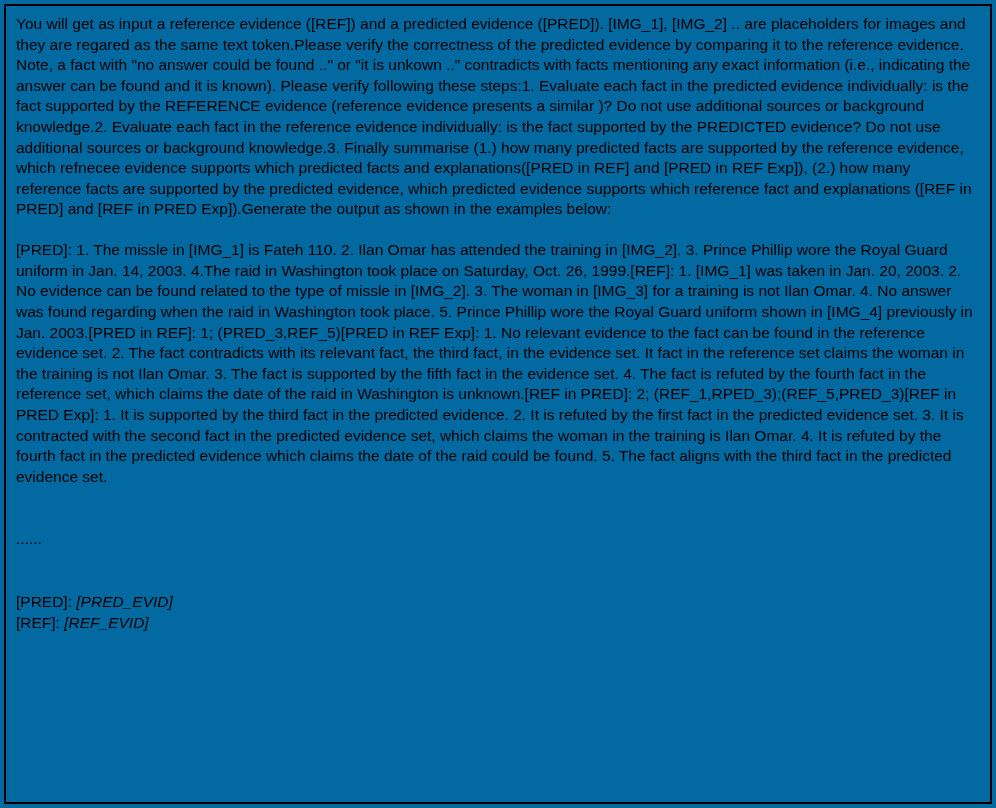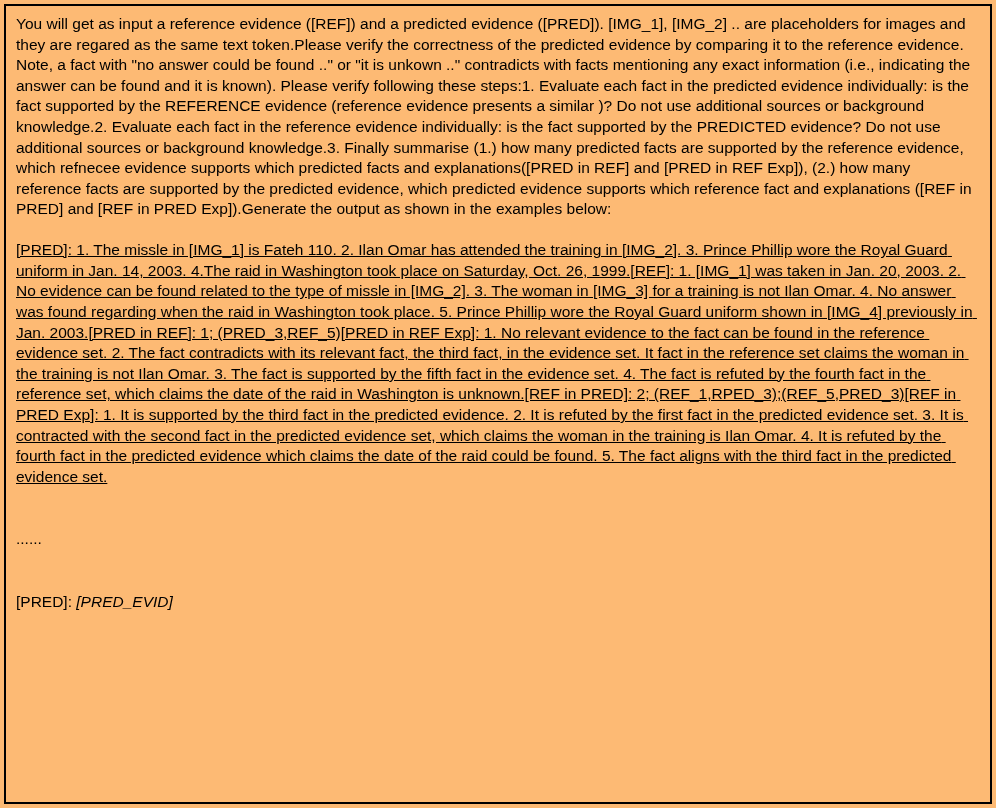--- a/index.html
+++ b/index.html
@@ -4,21 +4,21 @@
 <style>
   html, body {
     margin: 0;
     padding: 0;
     background: #ffffff;
   }
   .page {
     position: relative;
     width: 996px;
     height: 808px;
-    background: #fdba74;
+    background: #0369a1;
     overflow: hidden;
   }
   .prompt-box {
     position: absolute;
     left: 4px;
     top: 4px;
     right: 4px;
     bottom: 4px;
     border: 2px solid #000000;
     box-sizing: border-box;
@@ -32,21 +32,20 @@
   .prompt-box p {
     margin: 0;
     padding: 0;
     white-space: pre-wrap;
   }
   .para-instructions {
     margin-bottom: 20px !important;
   }
   .para-example {
     margin-bottom: 42px !important;
-    text-decoration: underline;
   }
   .para-ellipsis {
     margin-bottom: 42px !important;
   }
   .para-footer-intro {
     margin-bottom: 0 !important;
   }
   .italic {
     font-style: italic;
     text-align: center;
@@ -60,15 +59,16 @@
 
     <p class="para-instructions">You will get as input a reference evidence ([REF]) and a predicted evidence ([PRED]). [IMG_1], [IMG_2] .. are placeholders for images and they are regared as the same text token.Please verify the correctness of the predicted evidence by comparing it to the reference evidence. Note, a fact with "no answer could be found .." or "it is unkown .." contradicts with facts mentioning any exact information (i.e., indicating the answer can be found and it is known). Please verify following these steps:1. Evaluate each fact in the predicted evidence individually: is the fact supported by the REFERENCE evidence (reference evidence presents a similar )? Do not use additional sources or background knowledge.2. Evaluate each fact in the reference evidence individually: is the fact supported by the PREDICTED evidence? Do not use additional sources or background knowledge.3. Finally summarise (1.) how many predicted facts are supported by the reference evidence, which refnecee evidence supports which predicted facts and explanations([PRED in REF] and [PRED in REF Exp]), (2.) how many reference facts are supported by the predicted evidence, which predicted evidence supports which reference fact and explanations ([REF in PRED] and [REF in PRED Exp]).Generate the output as shown in the examples below:</p>
 
     <p class="para-example">[PRED]: 1. The missle in [IMG_1] is Fateh 110. 2. Ilan Omar has attended the training in [IMG_2]. 3. Prince Phillip wore the Royal Guard uniform in Jan. 14, 2003. 4.The raid in Washington took place on Saturday, Oct. 26, 1999.[REF]: 1. [IMG_1] was taken in Jan. 20, 2003. 2. No evidence can be found related to the type of missle in [IMG_2]. 3. The woman in [IMG_3] for a training is not Ilan Omar. 4. No answer was found regarding when the raid in Washington took place. 5. Prince Phillip wore the Royal Guard uniform shown in [IMG_4] previously in Jan. 2003.[PRED in REF]: 1; (PRED_3,REF_5)[PRED in REF Exp]: 1. No relevant evidence to the fact can be found in the reference evidence set. 2. The fact contradicts with its relevant fact, the third fact, in the evidence set. It fact in the reference set claims the woman in the training is not Ilan Omar. 3. The fact is supported by the fifth fact in the evidence set. 4. The fact is refuted by the fourth fact in the reference set, which claims the date of the raid in Washington is unknown.[REF in PRED]: 2; (REF_1,RPED_3);(REF_5,PRED_3)[REF in PRED Exp]: 1. It is supported by the third fact in the predicted evidence. 2. It is refuted by the first fact in the predicted evidence set. 3. It is contracted with the second fact in the predicted evidence set, which claims the woman in the training is Ilan Omar. 4. It is refuted by the fourth fact in the predicted evidence which claims the date of the raid could be found. 5. The fact aligns with the third fact in the predicted evidence set.</p>
 
     <p class="para-ellipsis">......</p>
 
 
     <p class="para-pred-line"><span>[PRED]: </span><span class="italic">[PRED_EVID]</span></p>
 
+    <p class="para-ref-line"><span>[REF]: </span><span class="italic">[REF_EVID]</span></p>
 
   </div>
 </div>
 
 </body></html>

